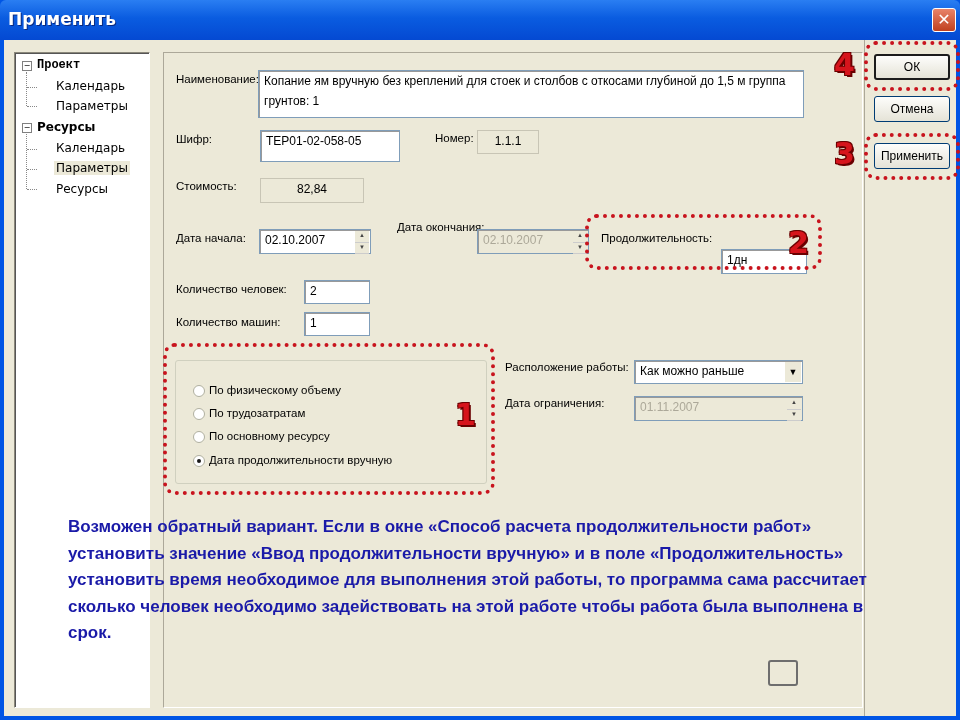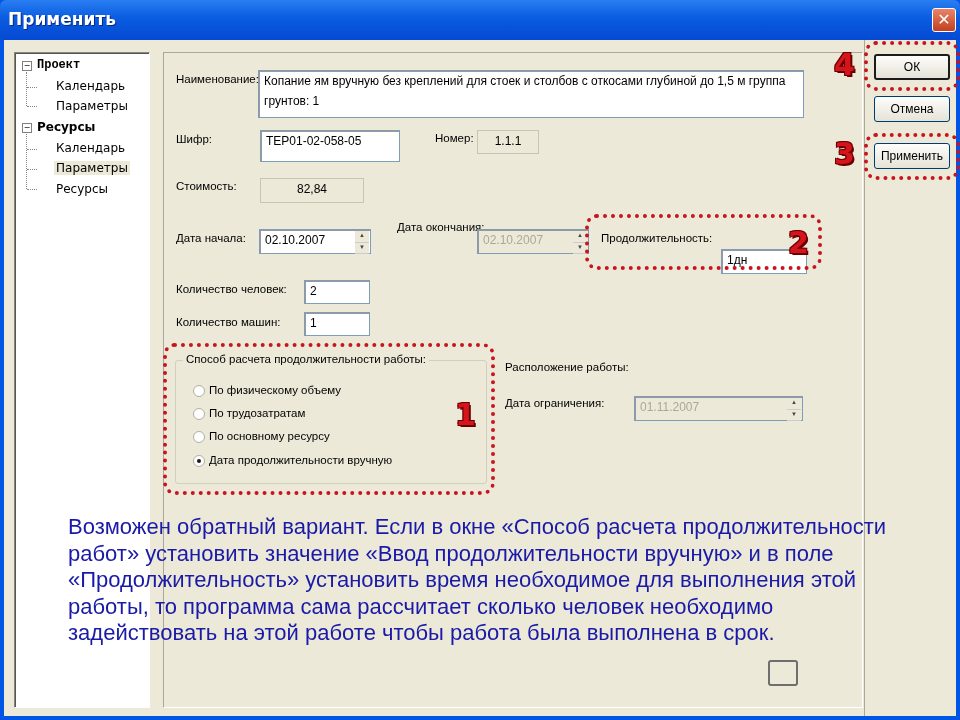--- a/index.html
+++ b/index.html
@@ -26,21 +26,21 @@
   .spin div{height:50%;font-size:6px;line-height:9px;text-align:center;color:#444;background:#ece9d8;border-bottom:1px solid #ccc;}
   .btn{position:absolute;width:76px;height:26px;background:linear-gradient(#fdfdfb,#e5e3d7);border:1px solid #003c74;border-radius:3px;font-size:12px;text-align:center;line-height:24px;color:#000;box-sizing:border-box;font-family:"Liberation Sans",sans-serif;}
   .btn.default{border:2px solid #1c1c1c;line-height:22px;}
   .group{position:absolute;left:175px;top:360px;width:310px;height:122px;border:1px solid #d0d0bf;border-radius:3px;}
   .group-title{position:absolute;left:183px;top:353px;background:#ece9d8;padding:0 3px;font-size:11.5px;font-family:"Liberation Sans",sans-serif;}
   .radio{position:absolute;width:12px;height:12px;border-radius:50%;background:#fff;border:1px solid #b0b0a0;box-sizing:border-box;}
   .radio.on::after{content:"";position:absolute;left:3px;top:3px;width:4px;height:4px;border-radius:50%;background:#1a1a1a;}
   .combo-arrow{position:absolute;right:1px;top:1px;width:16px;bottom:1px;background:#ece9d8;font-size:9px;text-align:center;line-height:20px;color:#000;}
   .hl{position:absolute;border:4px dotted #c8141e;border-radius:12px;box-sizing:border-box;}
   .num{position:absolute;font-size:30px;font-weight:bold;color:#d6141c;font-family:"DejaVu Sans",sans-serif;text-shadow:2px 2px 0 #6a0000,-1px -1px 0 #6a0000,1px -1px 0 #6a0000,-1px 1px 0 #6a0000;line-height:30px;}
-  .note{position:absolute;left:68px;top:514px;width:820px;font-family:"Liberation Sans",sans-serif;font-weight:normal;font-size:22px;line-height:26.5px;color:#1a1aa8;}
+  .note{position:absolute;left:68px;top:514px;width:820px;font-family:"Liberation Sans",sans-serif;font-weight:bold;font-size:17px;line-height:26.5px;color:#1a1aa8;}
   .watermark{position:absolute;left:768px;top:658px;font-family:"DejaVu Sans",sans-serif;font-size:24px;color:#6e6e6e;}
   .wm-icon{position:absolute;left:768px;top:660px;width:30px;height:26px;border:2px solid #6e6e6e;border-radius:3px;box-sizing:border-box;}
 </style>
 </head>
 <body>
 
 <div class="win">
   <div class="titlebar">
     <span class="title">Применить</span>
     <div class="closebtn"><span>✕</span></div>
@@ -103,35 +103,38 @@
   <div class="field" style="left:721px;top:229px;width:86px;height:25px;margin-top:20px;">1дн</div>
   <div class="hl" style="left:585px;top:214px;width:237px;height:56px;"></div>
   <div class="num" style="left:788px;top:228px;">2</div>
 
   <div class="lbl" style="left:176px;top:283px;">Количество человек:</div>
   <div class="field" style="left:304px;top:280px;width:66px;height:24px;">2</div>
   <div class="lbl" style="left:176px;top:316px;">Количество машин:</div>
   <div class="field" style="left:304px;top:312px;width:66px;height:24px;">1</div>
 
   <div class="group"></div>
-  <div class="group-title">Способ расчета продолжительности работы:</div>
 
   <div class="radio" style="left:193px;top:385px;"></div>
   <div class="lbl" style="left:209px;top:384px;">По физическому объему</div>
   <div class="radio" style="left:193px;top:408px;"></div>
   <div class="lbl" style="left:209px;top:407px;">По трудозатратам</div>
   <div class="radio" style="left:193px;top:431px;"></div>
   <div class="lbl" style="left:209px;top:430px;">По основному ресурсу</div>
   <div class="radio on" style="left:193px;top:455px;"></div>
   <div class="lbl" style="left:209px;top:454px;">Дата продолжительности вручную</div>
 
   <div class="hl" style="left:163px;top:343px;width:332px;height:152px;"></div>
   <div class="num" style="left:455px;top:400px;">1</div>
 
   <div class="lbl" style="left:505px;top:361px;">Расположение работы:</div>
+  <div class="field" style="left:634px;top:360px;width:169px;height:24px;">
+    <span>Как можно раньше</span>
+    <div class="combo-arrow">▼</div>
+  </div>
   <div class="lbl" style="left:505px;top:397px;">Дата ограничения:</div>
   <div class="field dis" style="left:634px;top:396px;width:169px;height:25px;">
     <span>01.11.2007</span>
     <div class="spin">
         <div>▲</div>
         <div>▼</div>
       </div>
   </div>
 
   <div class="btn default" style="left:874px;top:54px;">ОК</div>

